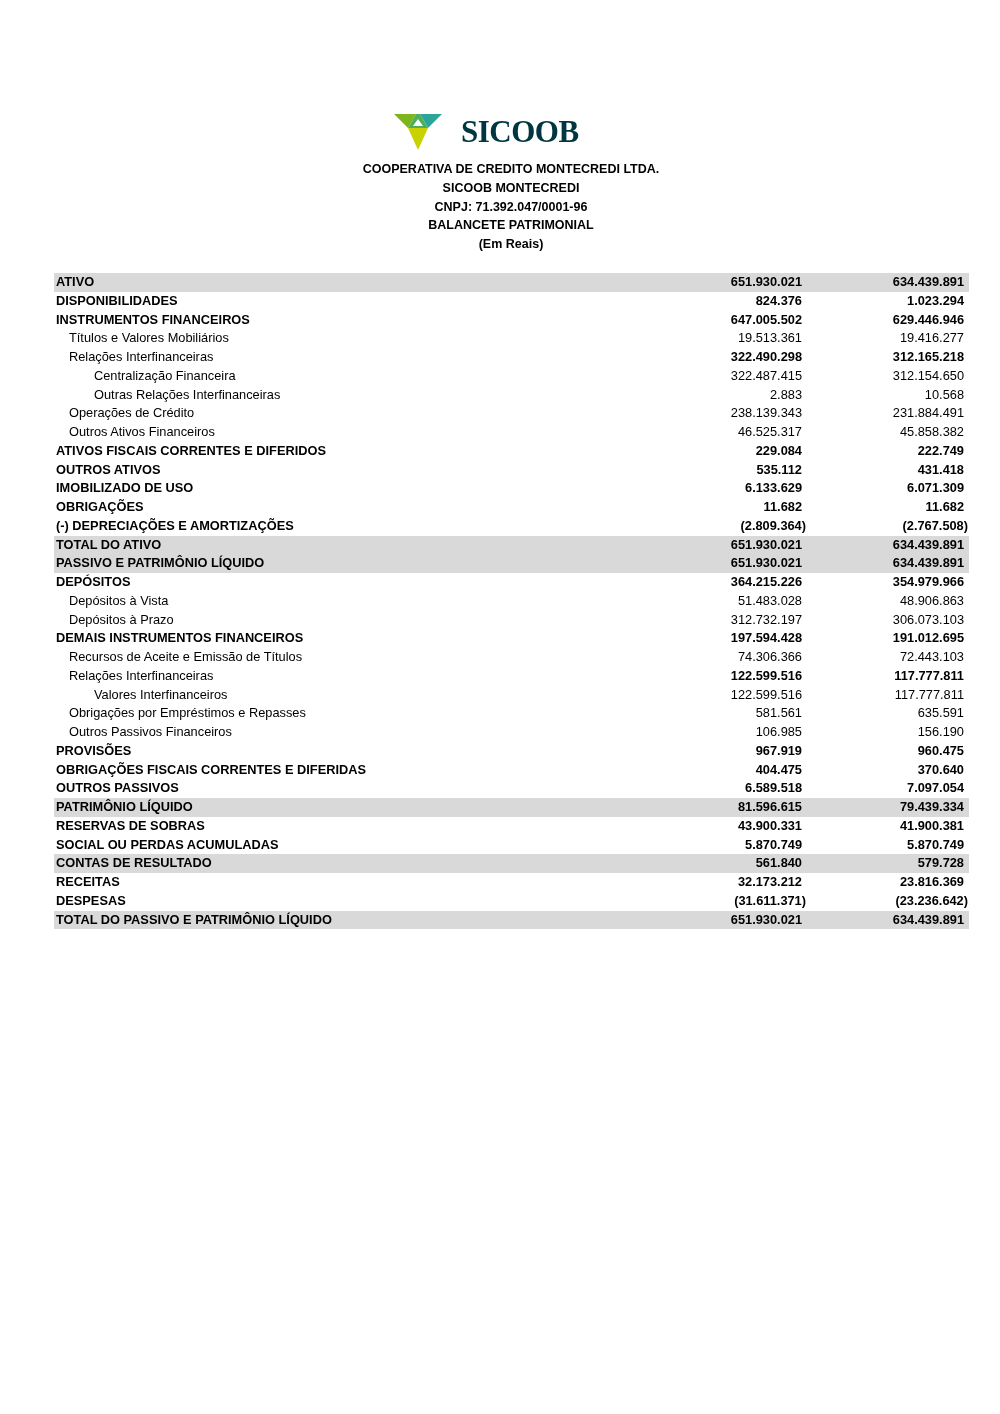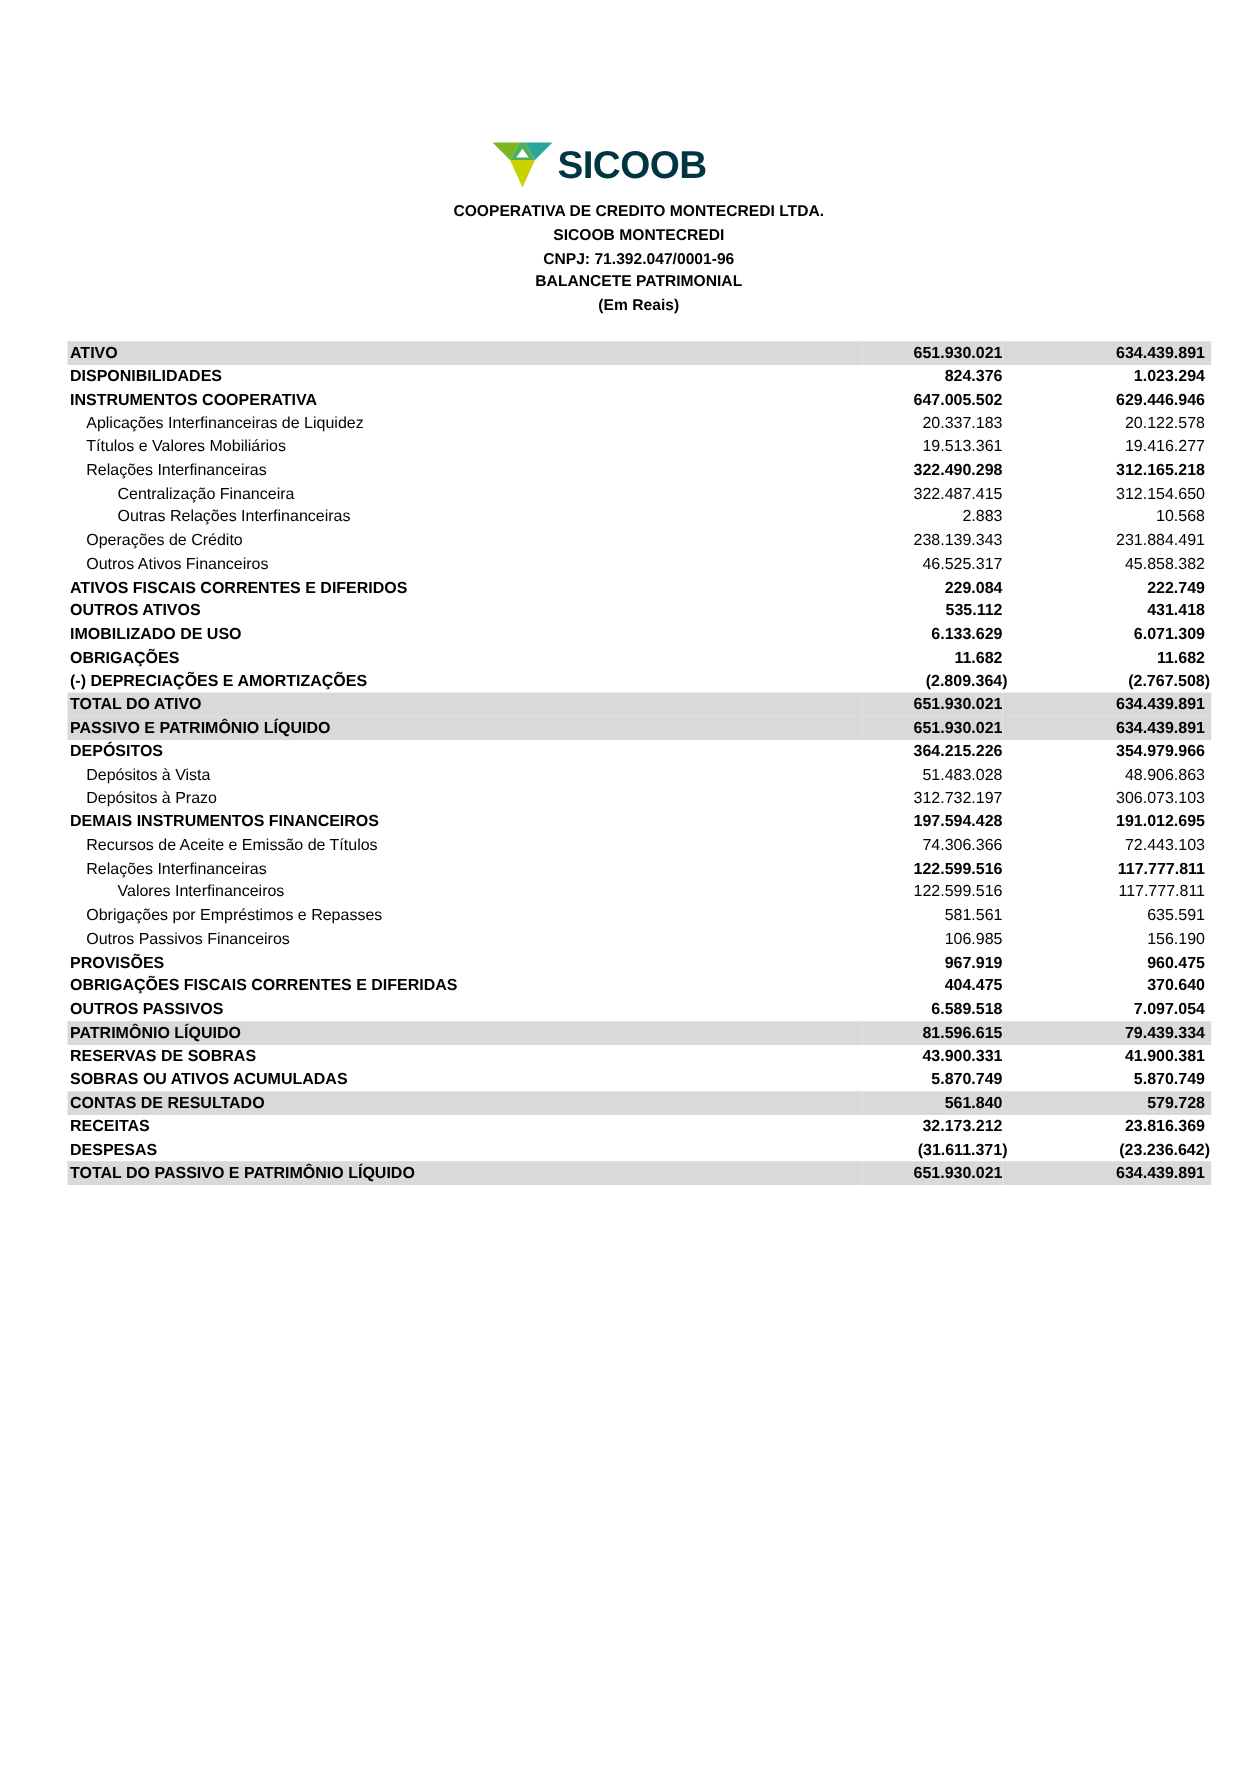--- a/index.html
+++ b/index.html
@@ -1,19 +1,19 @@
 <!DOCTYPE html>
 <html><head>
 <meta charset="utf-8">
 <style>
   html, body { margin: 0; padding: 0; background: #ffffff; }
   body { width: 1000px; height: 1414px; position: relative; font-family: "Liberation Sans", sans-serif; color: #000; }
   .logo { position: absolute; left: 394px; top: 110px; width: 200px; height: 44px; display: flex; align-items: center; }
   .logo svg { display: block; }
-  .logo-text { font-family: Liberation Sans, sans-serif; font-weight: bold; font-size: 31px; color: #003641; letter-spacing: -0.5px; margin-left: 4px; }
+  .logo-text { font-family: Liberation Serif, serif; font-weight: bold; font-size: 31px; color: #003641; letter-spacing: -0.5px; margin-left: 19px; }
   .header { position: absolute; left: 0; top: 160px; width: 1022px; text-align: center; }
   .header div { font-weight: bold; font-size: 12.5px; line-height: 18.8px; }
   table.bal { position: absolute; left: 54px; top: 273px; width: 915px; border-collapse: collapse; font-size: 12.8px; }
   table.bal td { padding: 0 0 0 2px; height: 18.75px; line-height: 18.75px; white-space: nowrap; }
   table.bal td.v1 { width: 110px; text-align: right; padding-right: 0; }
   table.bal td.v2 { width: 160px; text-align: right; padding-right: 5px; }
   table.bal td.lbl { width: auto; }
   tr.head td { height: 22px; line-height: 26px; font-weight: bold; font-size: 14px; }
   tr.head td.v1 { text-align: right; padding-right: 45px; }
   tr.head td.v2 { text-align: right; padding-right: 52px; }
@@ -51,28 +51,23 @@
         <td class="lbl">ATIVO</td>
         <td class="v1"><span>651.930.021</span></td>
         <td class="v2"><span>634.439.891</span></td>
       </tr>
       <tr class="bold">
         <td class="lbl">DISPONIBILIDADES</td>
         <td class="v1"><span>824.376</span></td>
         <td class="v2"><span>1.023.294</span></td>
       </tr>
       <tr class="bold">
-        <td class="lbl">INSTRUMENTOS COOPERATIVA</td>
+        <td class="lbl">INSTRUMENTOS FINANCEIROS</td>
         <td class="v1"><span>647.005.502</span></td>
         <td class="v2"><span>629.446.946</span></td>
-      </tr>
-      <tr>
-        <td class="lbl ind1">Aplicações Interfinanceiras de Liquidez</td>
-        <td class="v1"><span>20.337.183</span></td>
-        <td class="v2"><span>20.122.578</span></td>
       </tr>
       <tr>
         <td class="lbl ind1">Títulos e Valores Mobiliários</td>
         <td class="v1"><span>19.513.361</span></td>
         <td class="v2"><span>19.416.277</span></td>
       </tr>
       <tr>
         <td class="lbl ind1">Relações Interfinanceiras</td>
         <td class="v1" style="font-weight: bold;"><span>322.490.298</span></td>
         <td class="v2" style="font-weight: bold;"><span>312.165.218</span></td>
@@ -196,21 +191,21 @@
         <td class="lbl">PATRIMÔNIO LÍQUIDO</td>
         <td class="v1"><span>81.596.615</span></td>
         <td class="v2"><span>79.439.334</span></td>
       </tr>
       <tr class="bold">
         <td class="lbl">RESERVAS DE SOBRAS</td>
         <td class="v1"><span>43.900.331</span></td>
         <td class="v2"><span>41.900.381</span></td>
       </tr>
       <tr class="bold">
-        <td class="lbl">SOBRAS OU ATIVOS ACUMULADAS</td>
+        <td class="lbl">SOCIAL OU PERDAS ACUMULADAS</td>
         <td class="v1"><span>5.870.749</span></td>
         <td class="v2"><span>5.870.749</span></td>
       </tr>
       <tr class="gray bold">
         <td class="lbl">CONTAS DE RESULTADO</td>
         <td class="v1"><span>561.840</span></td>
         <td class="v2"><span>579.728</span></td>
       </tr>
       <tr class="bold">
         <td class="lbl">RECEITAS</td>

